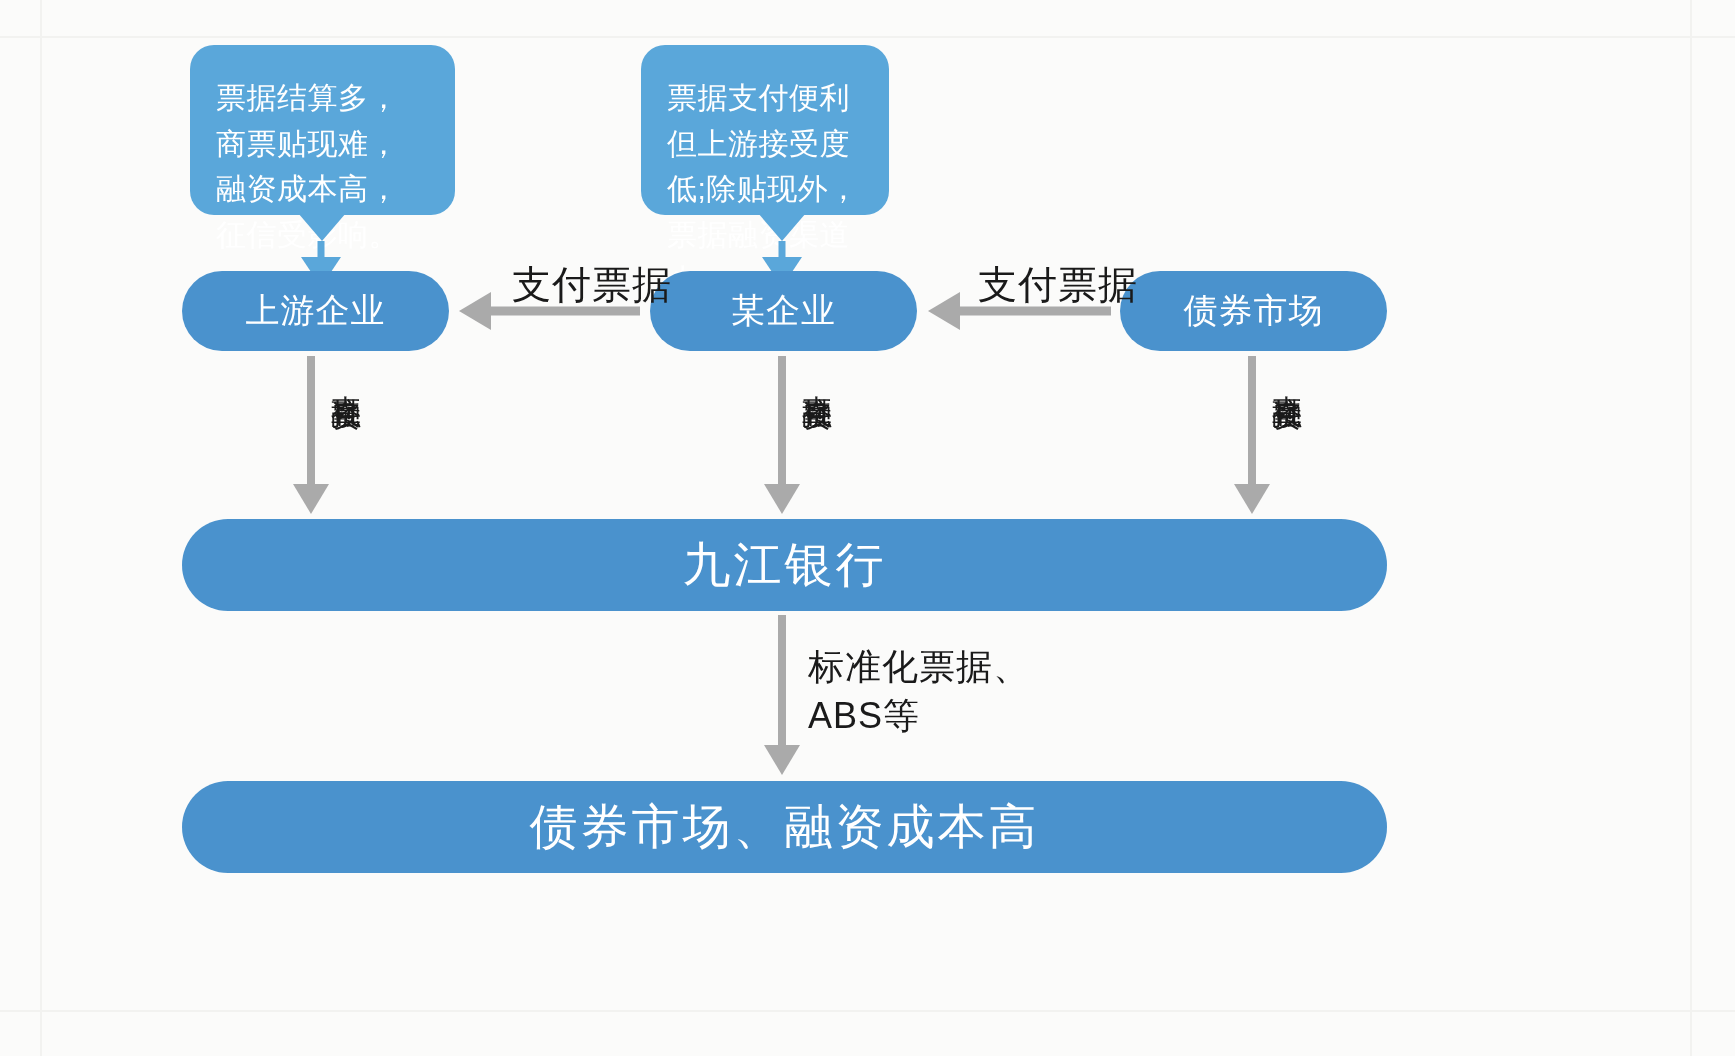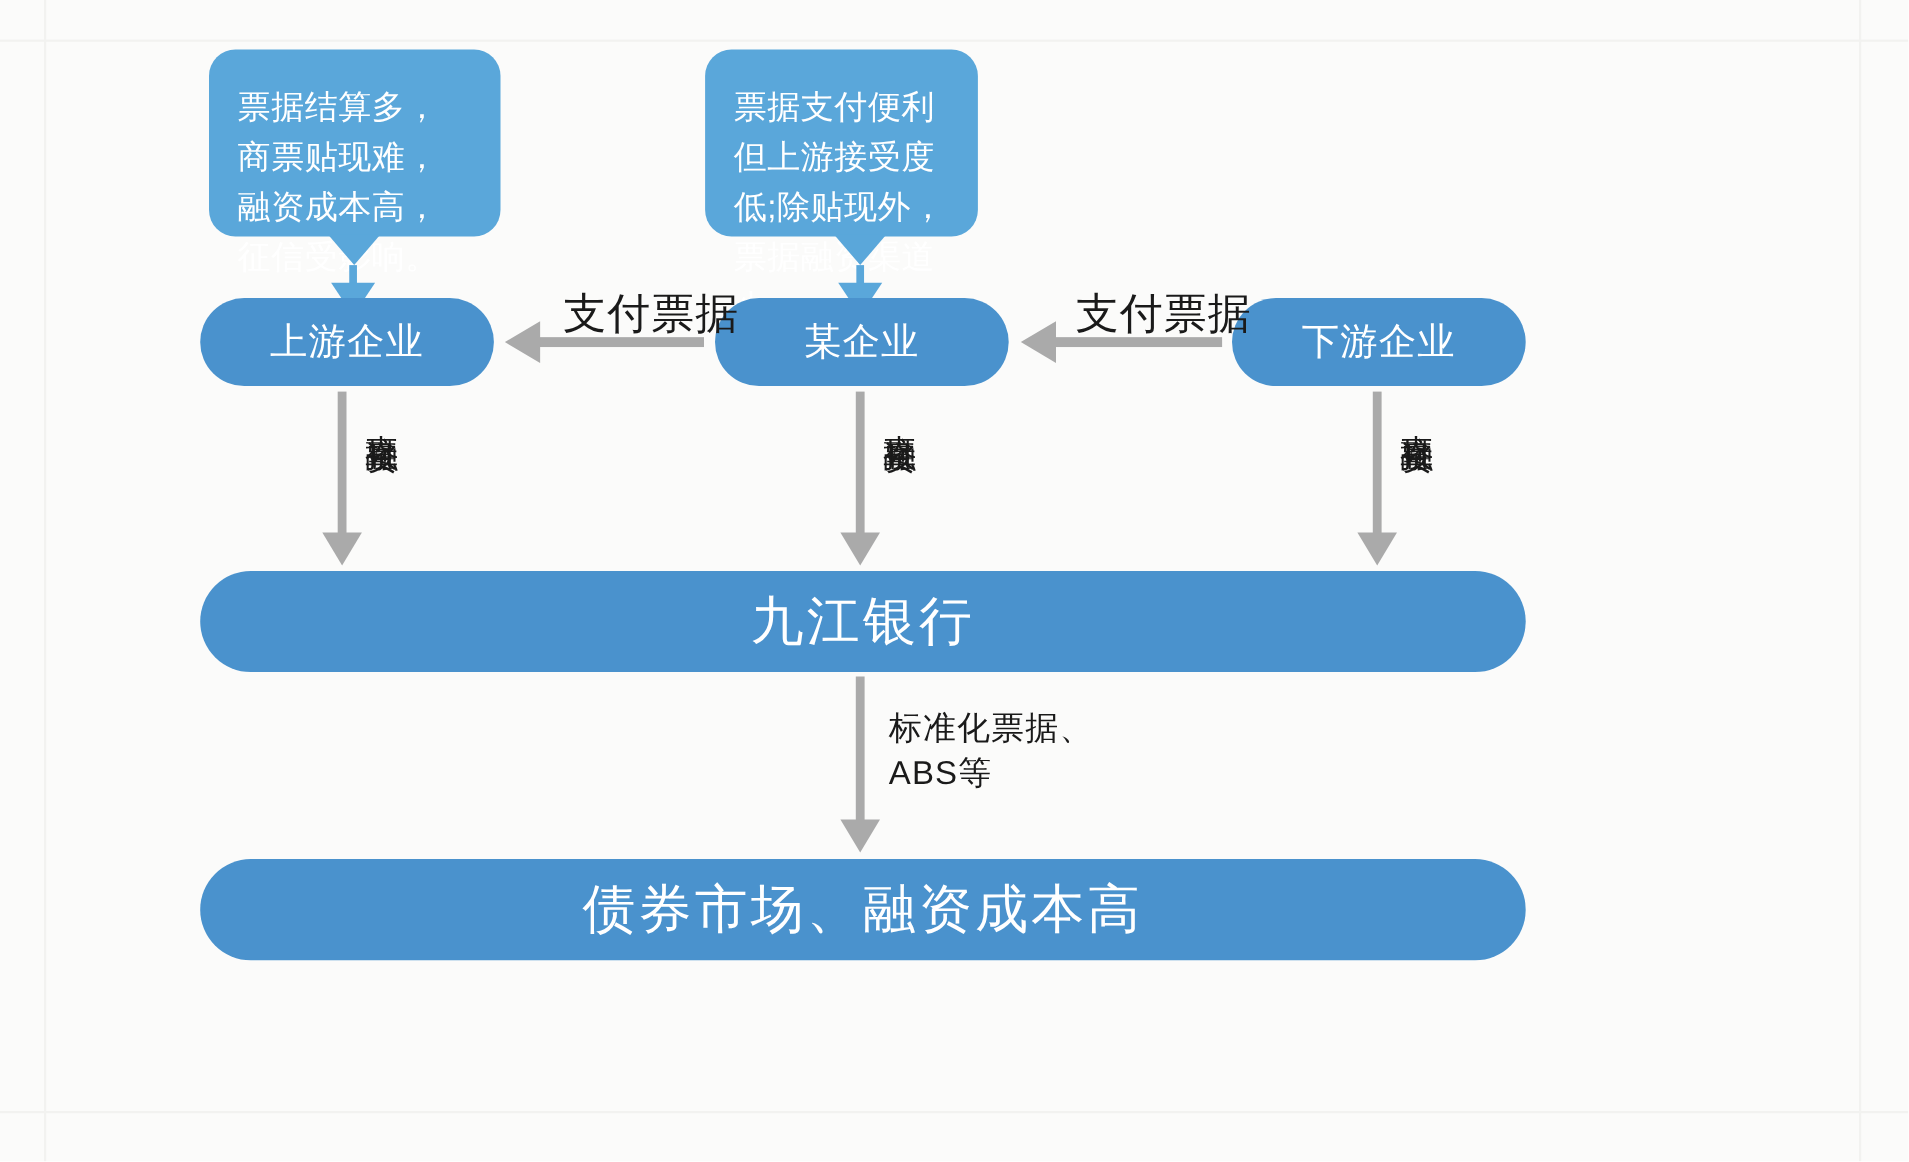--- a/index.html
+++ b/index.html
@@ -151,21 +151,21 @@
   .edge-label.vert {
     writing-mode: vertical-rl;
     text-orientation: upright;
     line-height: 1;
     letter-spacing: 2px;
     font-size: 30px;
   }
   .edge-label.multiline {
     white-space: pre-line;
     line-height: 1.35;
-    font-size: 30px;
+    font-size: 36px;
   }
 </style>
 </head>
 <body>
 
 <div id="canvas">
 
   <div class="seam v" style="left:40px;"></div>
   <div class="seam v" style="left:1690px;"></div>
   <div class="seam h" style="top:36px;"></div>
@@ -191,21 +191,21 @@
 
   <div class="node small" style="left:182px; top:271px; width:267px; height:80px;">
     <span>上游企业</span>
   </div>
 
   <div class="node small" style="left:650px; top:271px; width:267px; height:80px;">
     <span>某企业</span>
   </div>
 
   <div class="node small" style="left:1120px; top:271px; width:267px; height:80px;">
-    <span>下游企业</span>
+    <span>债券市场</span>
   </div>
 
   <div class="arrow-left" style="left:459px; top:311px; width:181px;">
     <div class="shaft" style="width:150px;"></div>
     <div class="head"></div>
   </div>
   <div class="edge-label" style="left:512px; top:258px;">支付票据</div>
 
   <div class="arrow-left" style="left:928px; top:311px; width:183px;">
     <div class="shaft" style="width:152px;"></div>

